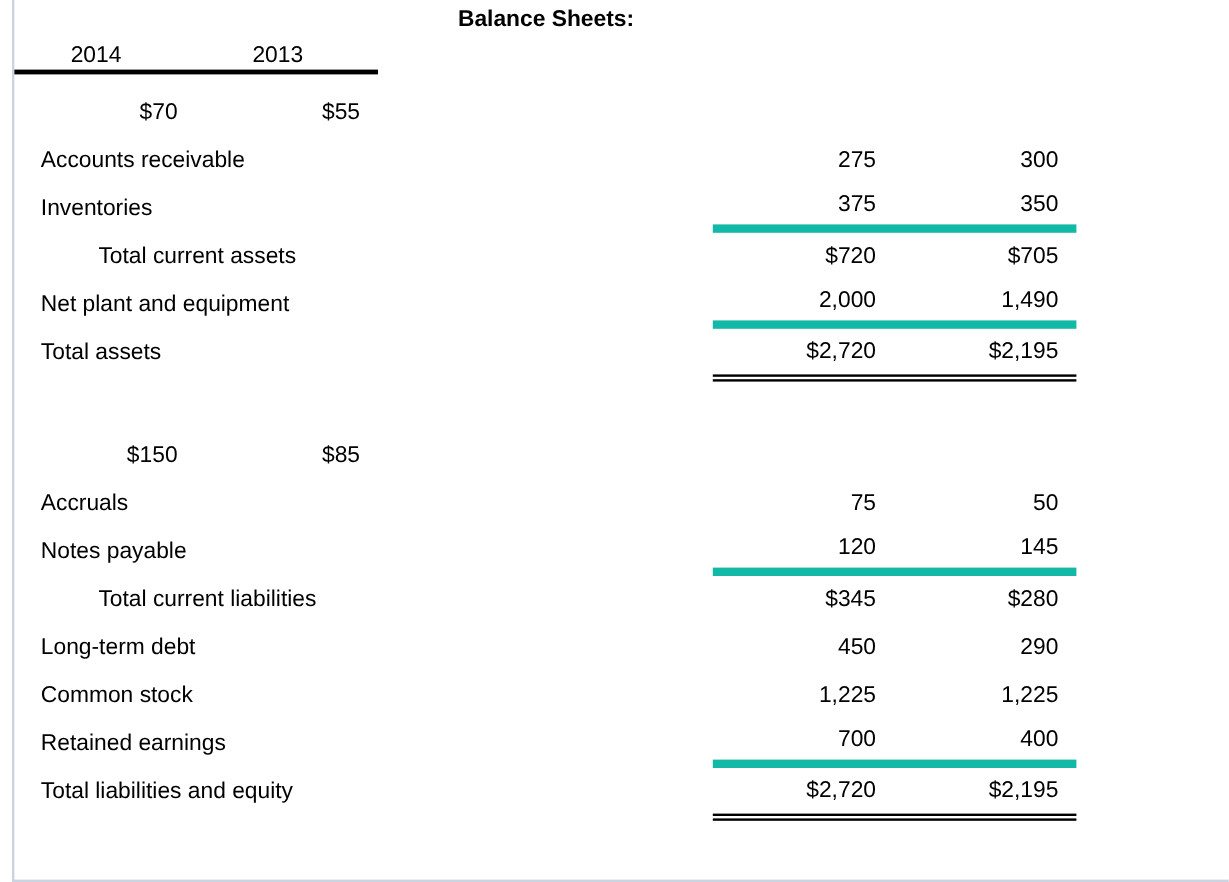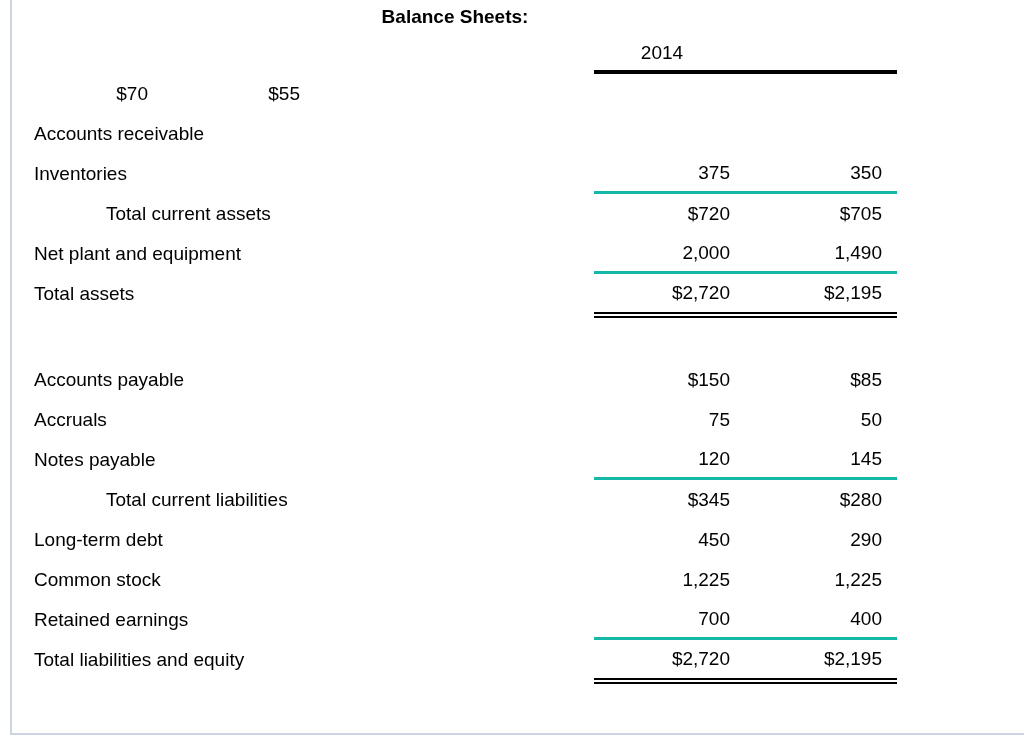--- a/index.html
+++ b/index.html
@@ -35,35 +35,35 @@
     align-items: stretch;
     height: 40px;
     font-size: 19px;
   }
   .label {
     width: 582px;
     padding-left: 22px;
     display: flex;
     align-items: center;
   }
-  .label.indent { padding-left: 94px; }
+  .label.indent { padding-left: 70px; }
   .vals {
     width: 303px;
     display: flex;
     align-items: center;
     position: relative;
   }
   .col { display: block; }
   .c1 { width: 136px; text-align: right; }
   .c2 { flex: 1; text-align: right; padding-right: 15px; }
-  .header-row { height: 38px; }
+  .header-row { height: 38px; flex-direction: column; }
   .header-row .vals { border-bottom: 4px solid #000; }
   .header-row .col { text-align: center; }
   .header-row .c2 { padding-right: 0; }
-  .vals.rule-single { border-bottom: 3px solid #14b8a6; }
+  .vals.rule-single { border-bottom: 7px solid #14b8a6; }
   .vals.rule-double { border-bottom: 2px solid #000; align-items: center; }
   .vals.rule-double::after {
     content: "";
     position: absolute;
     left: 0; right: 0;
     bottom: -6px;
     border-bottom: 2px solid #000;
   }
   .section-gap { height: 46px; }
 </style>
@@ -72,32 +72,37 @@
 
 <div class="page">
   <div class="content">
 
     <div class="sheet-title">Balance Sheets:</div>
 
     <div class="row header-row">
       <div class="label"></div>
       <div class="vals">
         <div class="col c1">2014</div>
+        <div class="col c2">2013</div>
       </div>
     </div>
 
     <div>
         <div class="row">
     <div class="vals">
       <div class="col c1">$70</div>
       <div class="col c2">$55</div>
     </div>
   </div>
         <div class="row">
     <div class="label">Accounts receivable</div>
+    <div class="vals">
+      <div class="col c1">275</div>
+      <div class="col c2">300</div>
+    </div>
   </div>
         <div class="row">
     <div class="label">Inventories</div>
     <div class="vals rule-single">
       <div class="col c1">375</div>
       <div class="col c2">350</div>
     </div>
   </div>
         <div class="row">
     <div class="label indent">Total current assets</div>
@@ -119,21 +124,20 @@
       <div class="col c1">$2,720</div>
       <div class="col c2">$2,195</div>
     </div>
   </div>
       </div>
 
     <div class="section-gap"></div>
 
     <div>
         <div class="row">
-    <div class="label">Accounts payable</div>
     <div class="vals">
       <div class="col c1">$150</div>
       <div class="col c2">$85</div>
     </div>
   </div>
         <div class="row">
     <div class="label">Accruals</div>
     <div class="vals">
       <div class="col c1">75</div>
       <div class="col c2">50</div>

